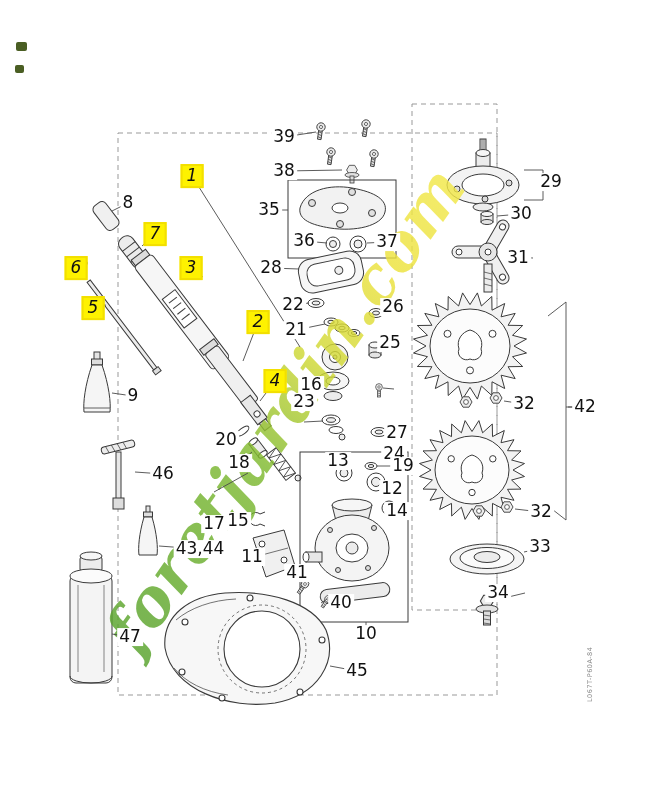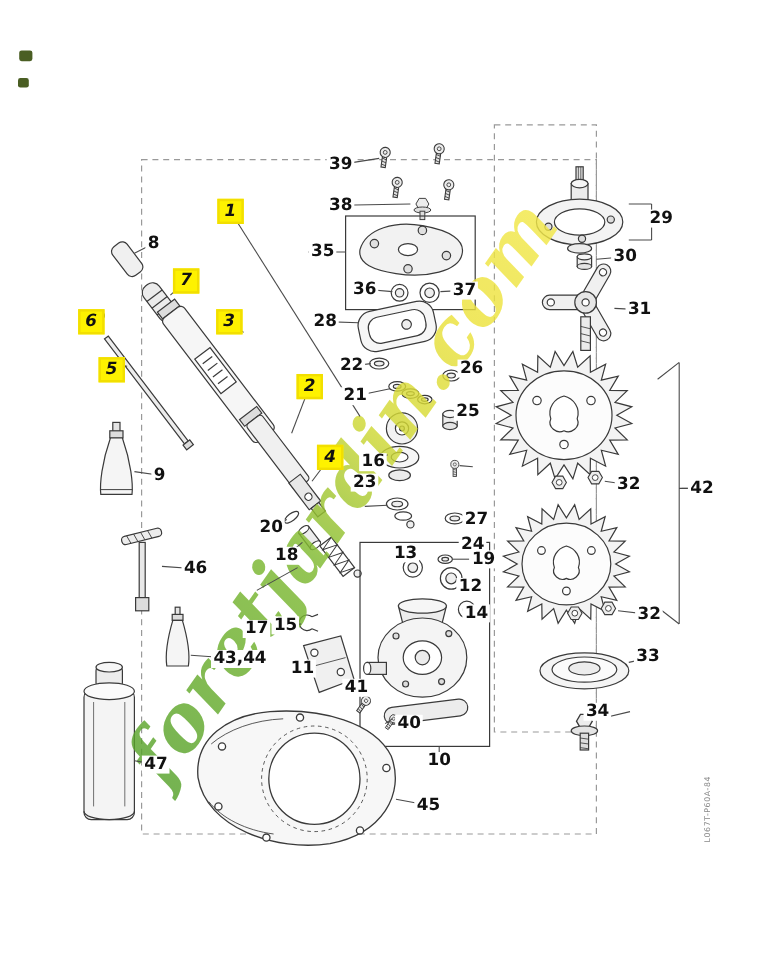--- a/index.html
+++ b/index.html
@@ -1,20 +1,20 @@
 <!DOCTYPE html>
 <html><head>
 <meta charset="utf-8">
 <style>
   html,body{margin:0;padding:0;background:#fff;}
   .stage{position:relative;width:652px;height:800px;background:#fff;overflow:hidden;
          font-family:"DejaVu Sans","Liberation Sans",sans-serif;}
   .stage svg{position:absolute;left:0;top:0;}
   .callout-layer{position:absolute;left:0;top:0;width:652px;height:800px;}
-  .callout{position:absolute;transform:translate(-50%,-50%);font-size:14px;font-weight:bold;
+  .callout{position:absolute;transform:translate(-50%,-50%);font-size:17px;font-weight:normal;
            color:#111;background:#fff;padding:0 2px;line-height:1.05;cursor:pointer;
            user-select:none;}
   .callout.hl{background:#fef200;border:2px solid #f2df00;padding:1px 4px;font-style:italic;}
 </style>
 </head>
 <body>
 
 <div class="stage">
 
 <svg width="652" height="800" viewBox="0 0 652 800">
@@ -434,21 +434,21 @@
       <div class="callout" style="left: 128px; top: 203px;">8</div>
       <div class="callout hl" style="left: 155px; top: 234px;">7</div>
       <div class="callout hl" style="left: 192px; top: 176px;">1</div>
       <div class="callout hl" style="left: 76px; top: 268px;">6</div>
       <div class="callout hl" style="left: 93px; top: 308px;">5</div>
       <div class="callout hl" style="left: 191px; top: 268px;">3</div>
       <div class="callout hl" style="left: 258px; top: 322px;">2</div>
       <div class="callout hl" style="left: 275px; top: 381px;">4</div>
       <div class="callout" style="left: 551px; top: 182px;">29</div>
       <div class="callout" style="left: 521px; top: 214px;">30</div>
-      <div class="callout" style="left: 533px; top: 258px;">31</div>
+      <div class="callout" style="left: 518px; top: 258px;">31</div>
       <div class="callout" style="left: 524px; top: 404px;">32</div>
       <div class="callout" style="left: 585px; top: 407px;">42</div>
       <div class="callout" style="left: 541px; top: 512px;">32</div>
       <div class="callout" style="left: 540px; top: 547px;">33</div>
       <div class="callout" style="left: 498px; top: 593px;">34</div>
     </div>
 
 </div>
 
 </body></html>

